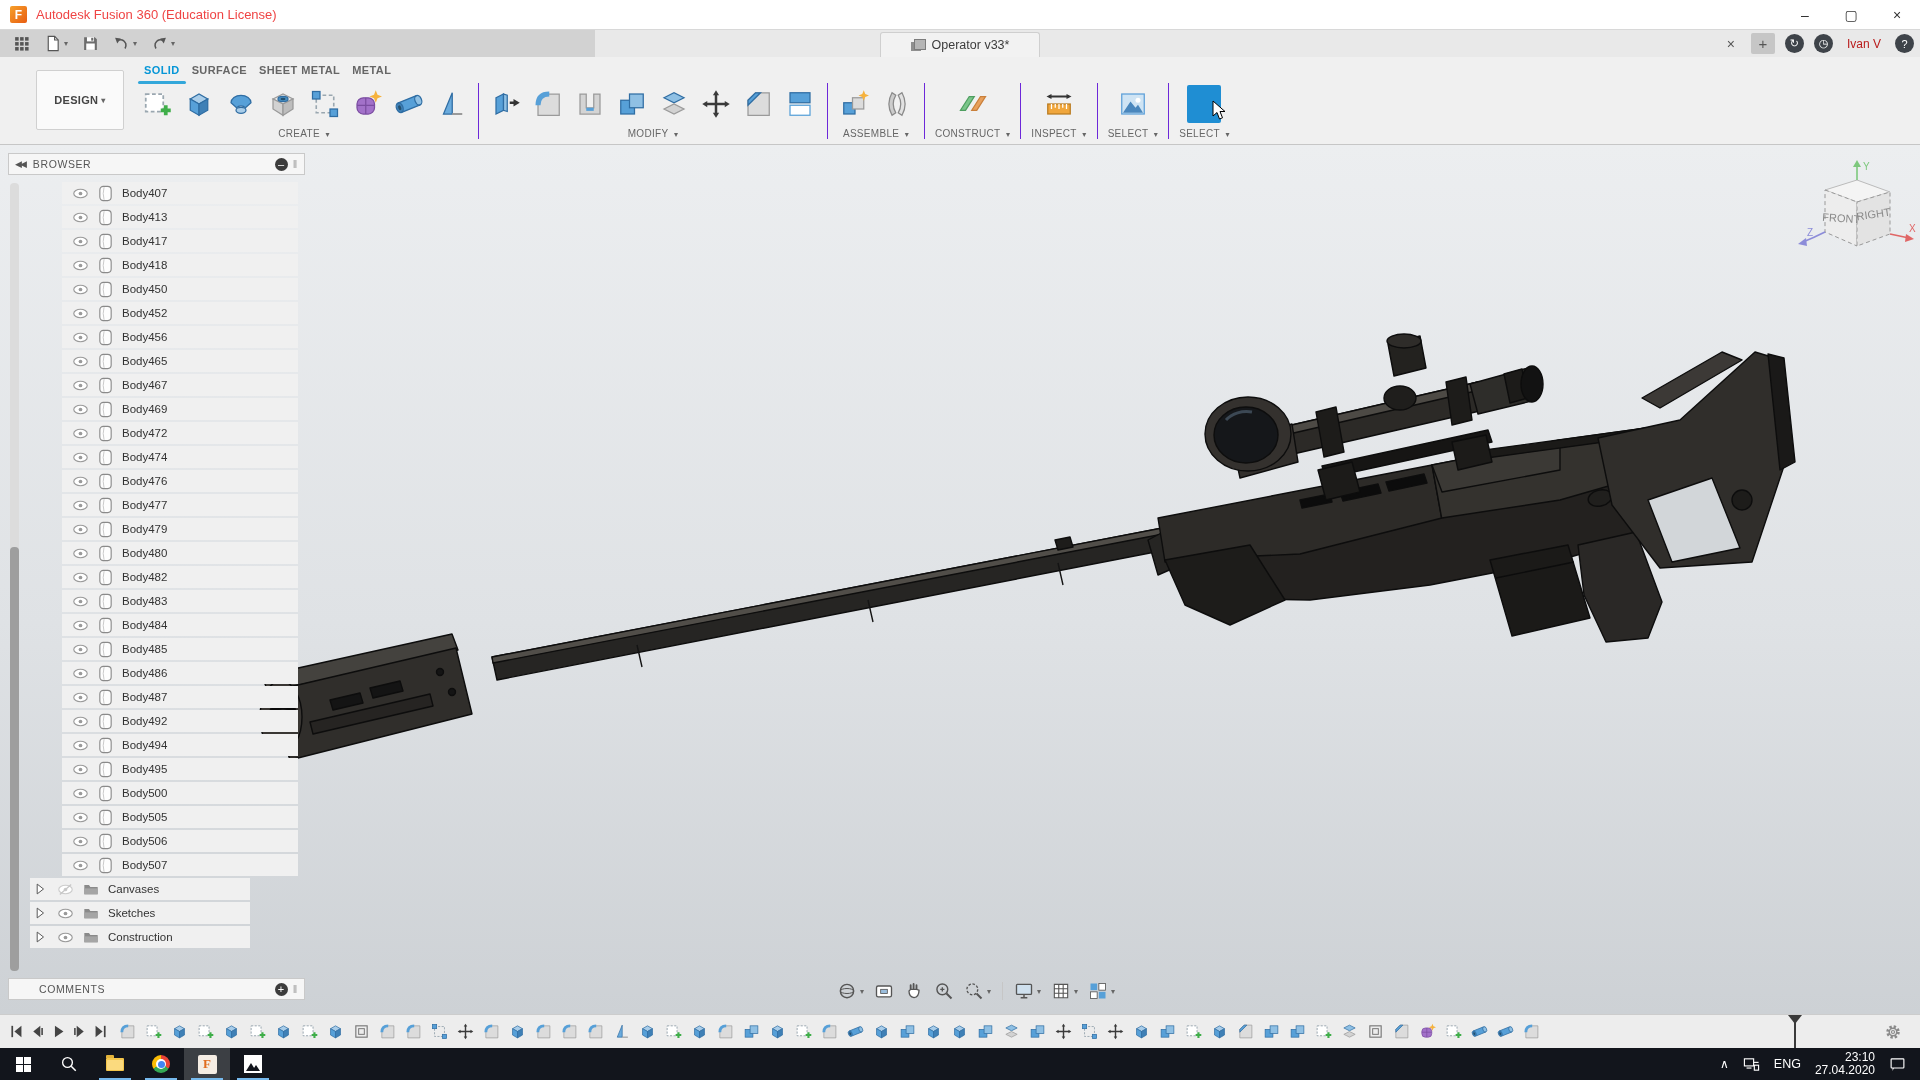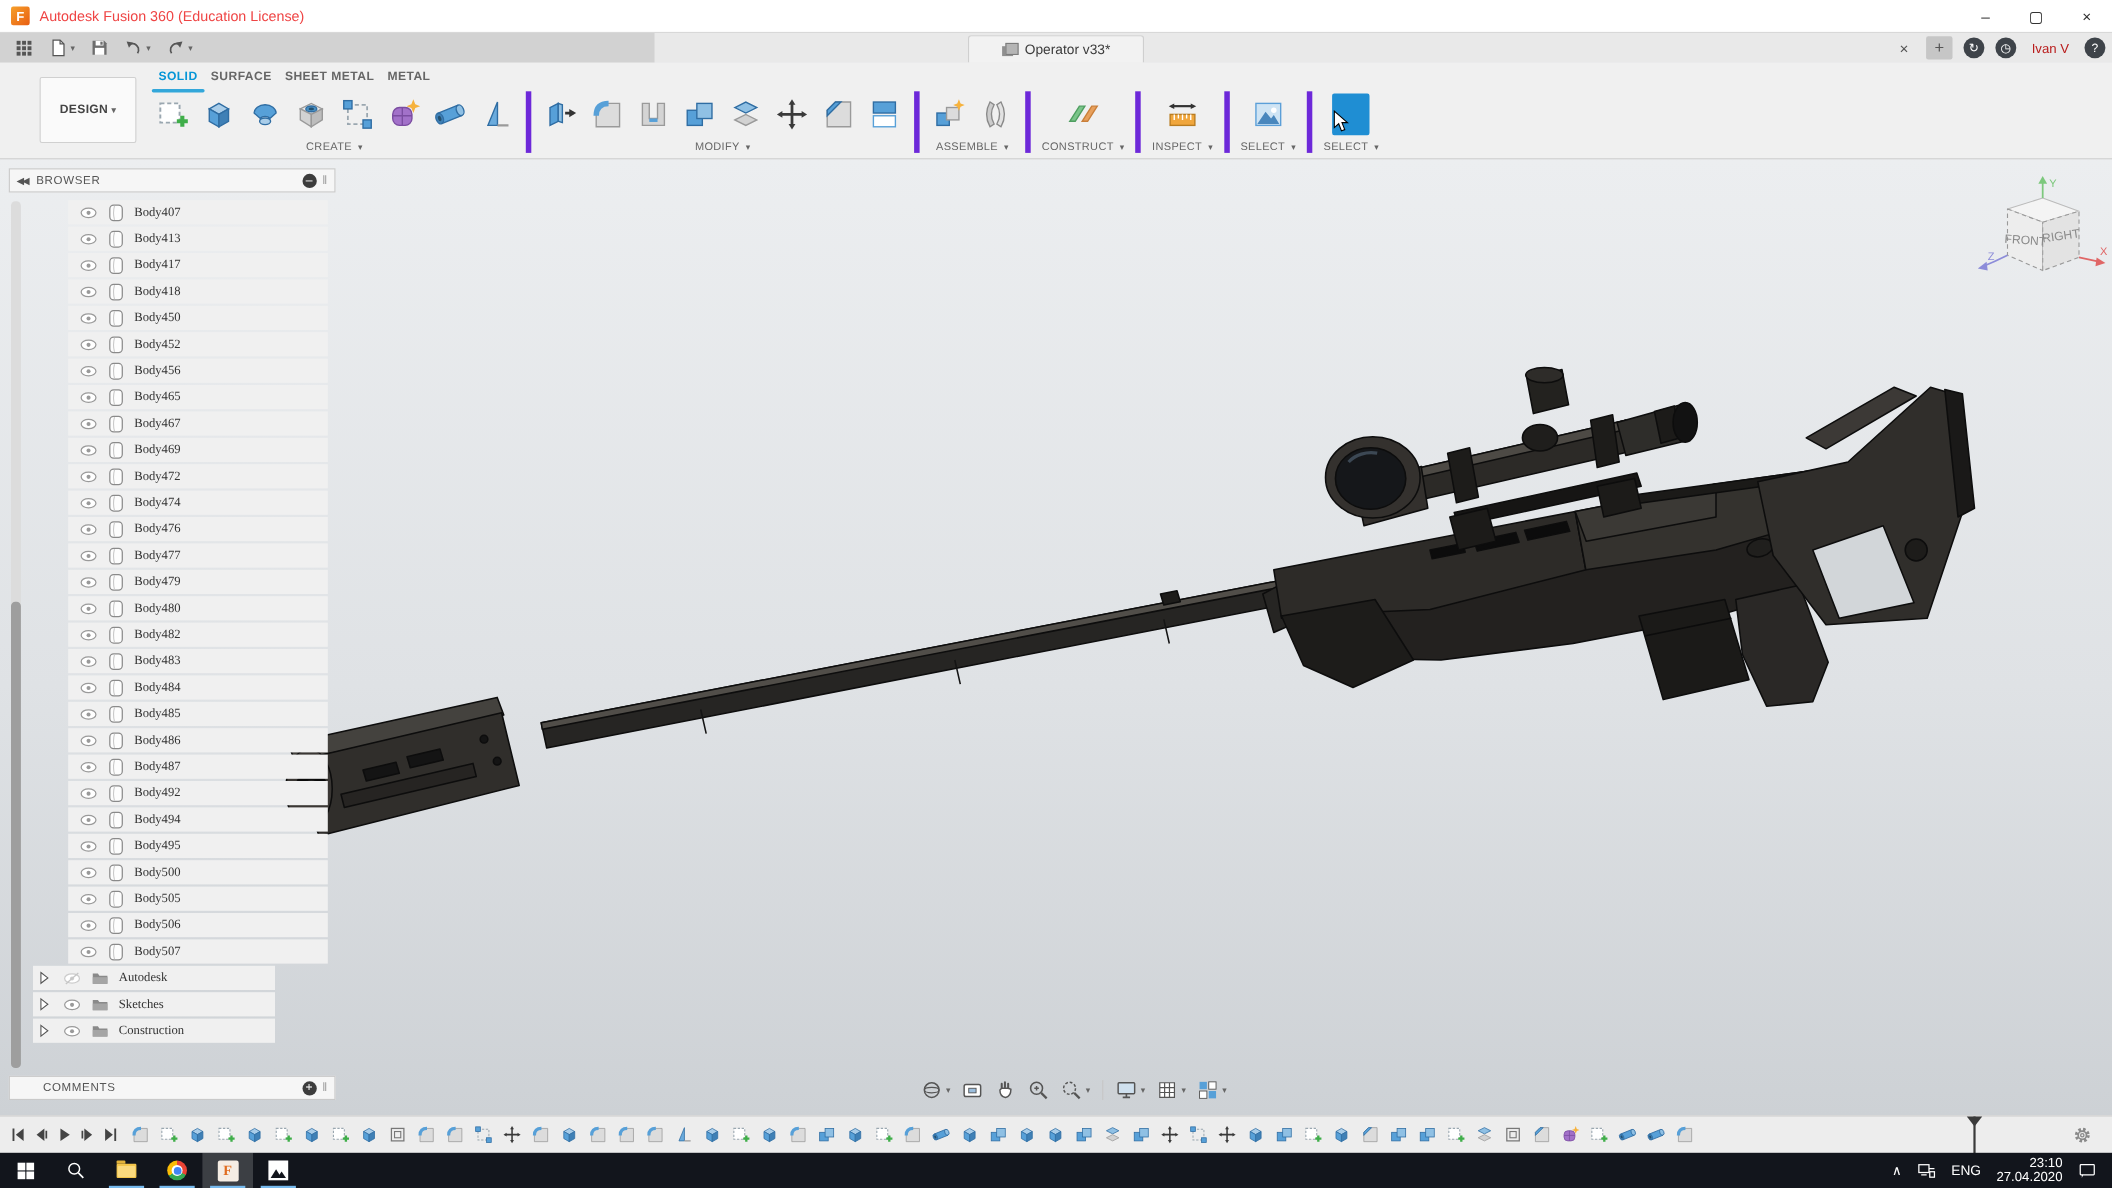--- a/index.html
+++ b/index.html
@@ -26,21 +26,21 @@
   .circ-btn{width:19px;height:19px;border-radius:50%;background:#3e4349;color:#fff;font-size:11px;display:flex;align-items:center;justify-content:center;}
   #user-name{font-size:12px;color:#b91c1c;margin:0 4px;}
   
   #ribbon{position:absolute;left:0;top:57px;width:1920px;height:88px;background:#f0f0f0;border-bottom:1px solid #c6c6c6;}
   #design-btn{position:absolute;left:36px;top:13px;width:88px;height:60px;background:#fafafa;border:1px solid #d0d0d0;border-radius:2px;display:flex;align-items:center;justify-content:center;font-size:11px;font-weight:bold;color:#444;letter-spacing:.3px;}
   #tabs{position:absolute;left:138px;top:3px;display:flex;height:22px;}
   .rtab{font-size:11px;font-weight:bold;letter-spacing:.4px;color:#666;padding:4px 6px 3px;position:relative;}
   .rtab.active{color:#0696d7;}
   .rtab.active:after{content:"";position:absolute;left:0;right:0;bottom:-2px;height:3px;background:#33a7da;border-radius:2px;}
   #ribbon-groups{position:absolute;left:130px;top:26px;display:flex;align-items:flex-start;height:60px;}
-  .rgroup{display:flex;flex-direction:column;align-items:center;padding:0 10px;border-right:5px solid #6d28d9;}
+  .rgroup{display:flex;flex-direction:column;align-items:center;padding:0 10px;border-right:1px solid #6d28d9;}
   .rgroup:last-child{border-right:none;}
   .rgroup-icons{display:flex;gap:8px;height:42px;align-items:center;}
   .ti{width:34px;height:38px;display:flex;align-items:center;justify-content:center;border-radius:2px;position:relative;}
   .ti svg{width:30px;height:30px;}
   .ti.sel-active{background:#1f8ed3;}
   .ti.sel-active svg{visibility:hidden;}
   .rgroup-label{font-size:10px;color:#666;margin-top:3px;letter-spacing:.3px;}
   
   #canvas{position:absolute;left:0;top:145px;width:1920px;height:869px;background:linear-gradient(#eceef0 0%,#dfe2e5 55%,#cdd1d5 100%);}
   #rifle-svg{position:absolute;left:0;top:145px;width:1920px;height:869px;}
@@ -55,21 +55,21 @@
   .ph-spacer{flex:1;}
   .ph-circle{width:13px;height:13px;border-radius:50%;background:#3c3c3c;color:#fff;font-size:11px;line-height:11px;display:flex;align-items:center;justify-content:center;margin-right:5px;}
   .ph-grip{color:#9a9a9a;font-size:11px;}
   #browser-scroll{position:absolute;left:2px;top:30px;width:9px;height:760px;background:#dcdcdc;border-radius:4px;}
   #browser-thumb{position:absolute;left:0;top:364px;width:9px;height:424px;background:#9e9e9e;border-radius:4px;}
   #browser-list{position:absolute;left:0;top:28px;width:297px;}
   .brow{height:24px;display:flex;align-items:center;}
   .brow-inner{margin-left:54px;width:236px;height:22px;background:#f0f0f0;display:flex;align-items:center;gap:9px;padding-left:10px;}
   .brow svg.eye{width:17px;height:13px;}
   .brow svg.bodyic{width:15px;height:17px;}
-  .brow-label{font-size:11.5px;color:#333;font-family:Liberation Serif, serif;}
+  .brow-label{font-size:11.5px;color:#333;}
   .frow-inner{margin-left:22px;width:220px;height:22px;background:#f0f0f0;display:flex;align-items:center;gap:9px;padding-left:4px;}
   .frow-inner svg.tri{width:12px;height:14px;margin-right:2px;}
   .frow-inner svg.foldic{width:16px;height:14px;}
   
   #comments{position:absolute;left:8px;top:978px;width:297px;}
   
   #navbar{position:absolute;left:833px;top:977px;height:28px;display:flex;align-items:center;gap:2px;}
   .navbtn{display:flex;align-items:center;padding:2px 4px;}
   .navbtn svg{width:20px;height:20px;}
   .navsep{width:1px;height:18px;background:#c6c6c6;margin:0 5px;}
@@ -997,21 +997,21 @@
         <div class="frow-inner">
           <svg class="tri">
             <use href="#tri-expand"></use>
           </svg>
           <svg class="eye">
             <use href="#eye-off"></use>
           </svg>
           <svg class="foldic">
             <use href="#folder"></use>
           </svg>
-          <span class="brow-label">Autodesk</span>
+          <span class="brow-label">Canvases</span>
         </div>
       </div>
       <div class="brow">
         <div class="frow-inner">
           <svg class="tri">
             <use href="#tri-expand"></use>
           </svg>
           <svg class="eye">
             <use href="#eye"></use>
           </svg>

